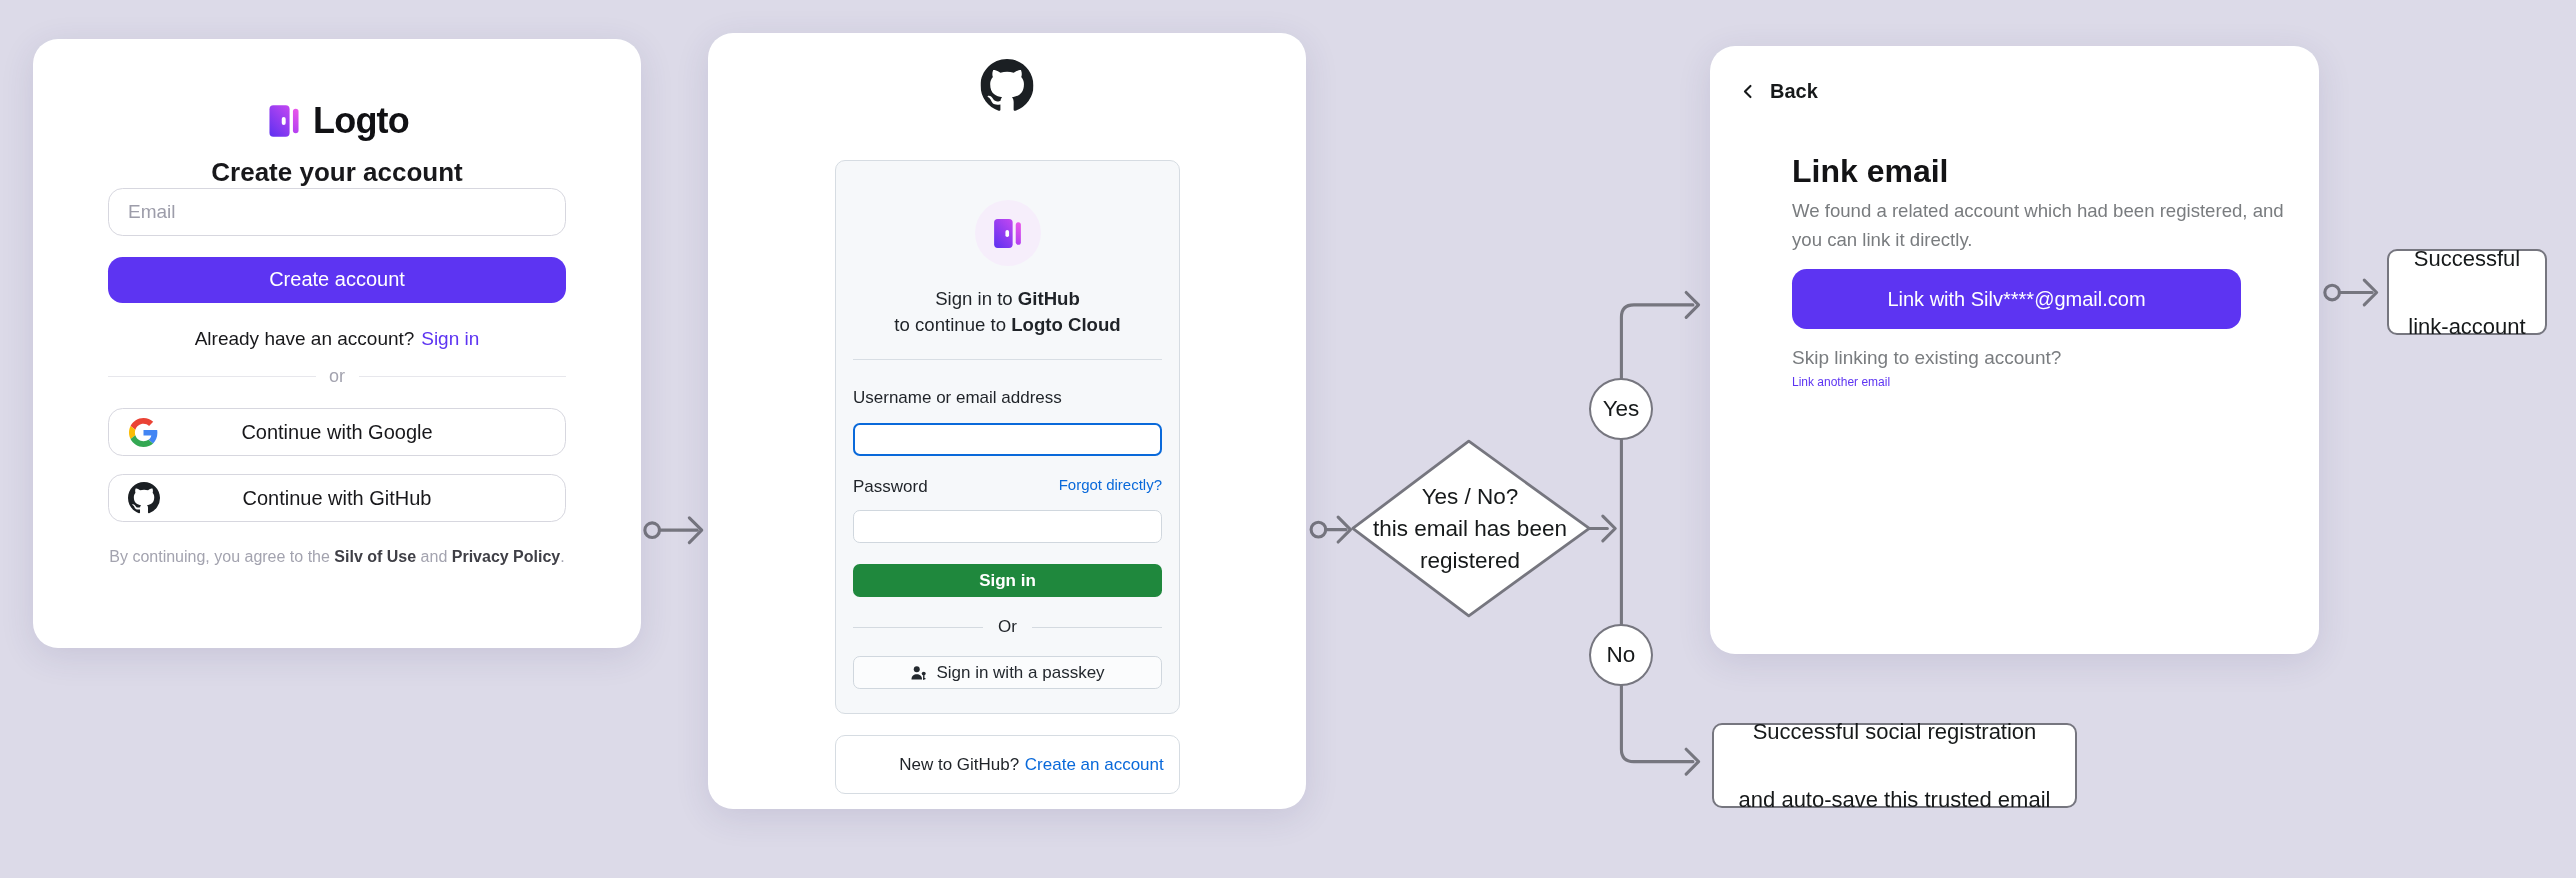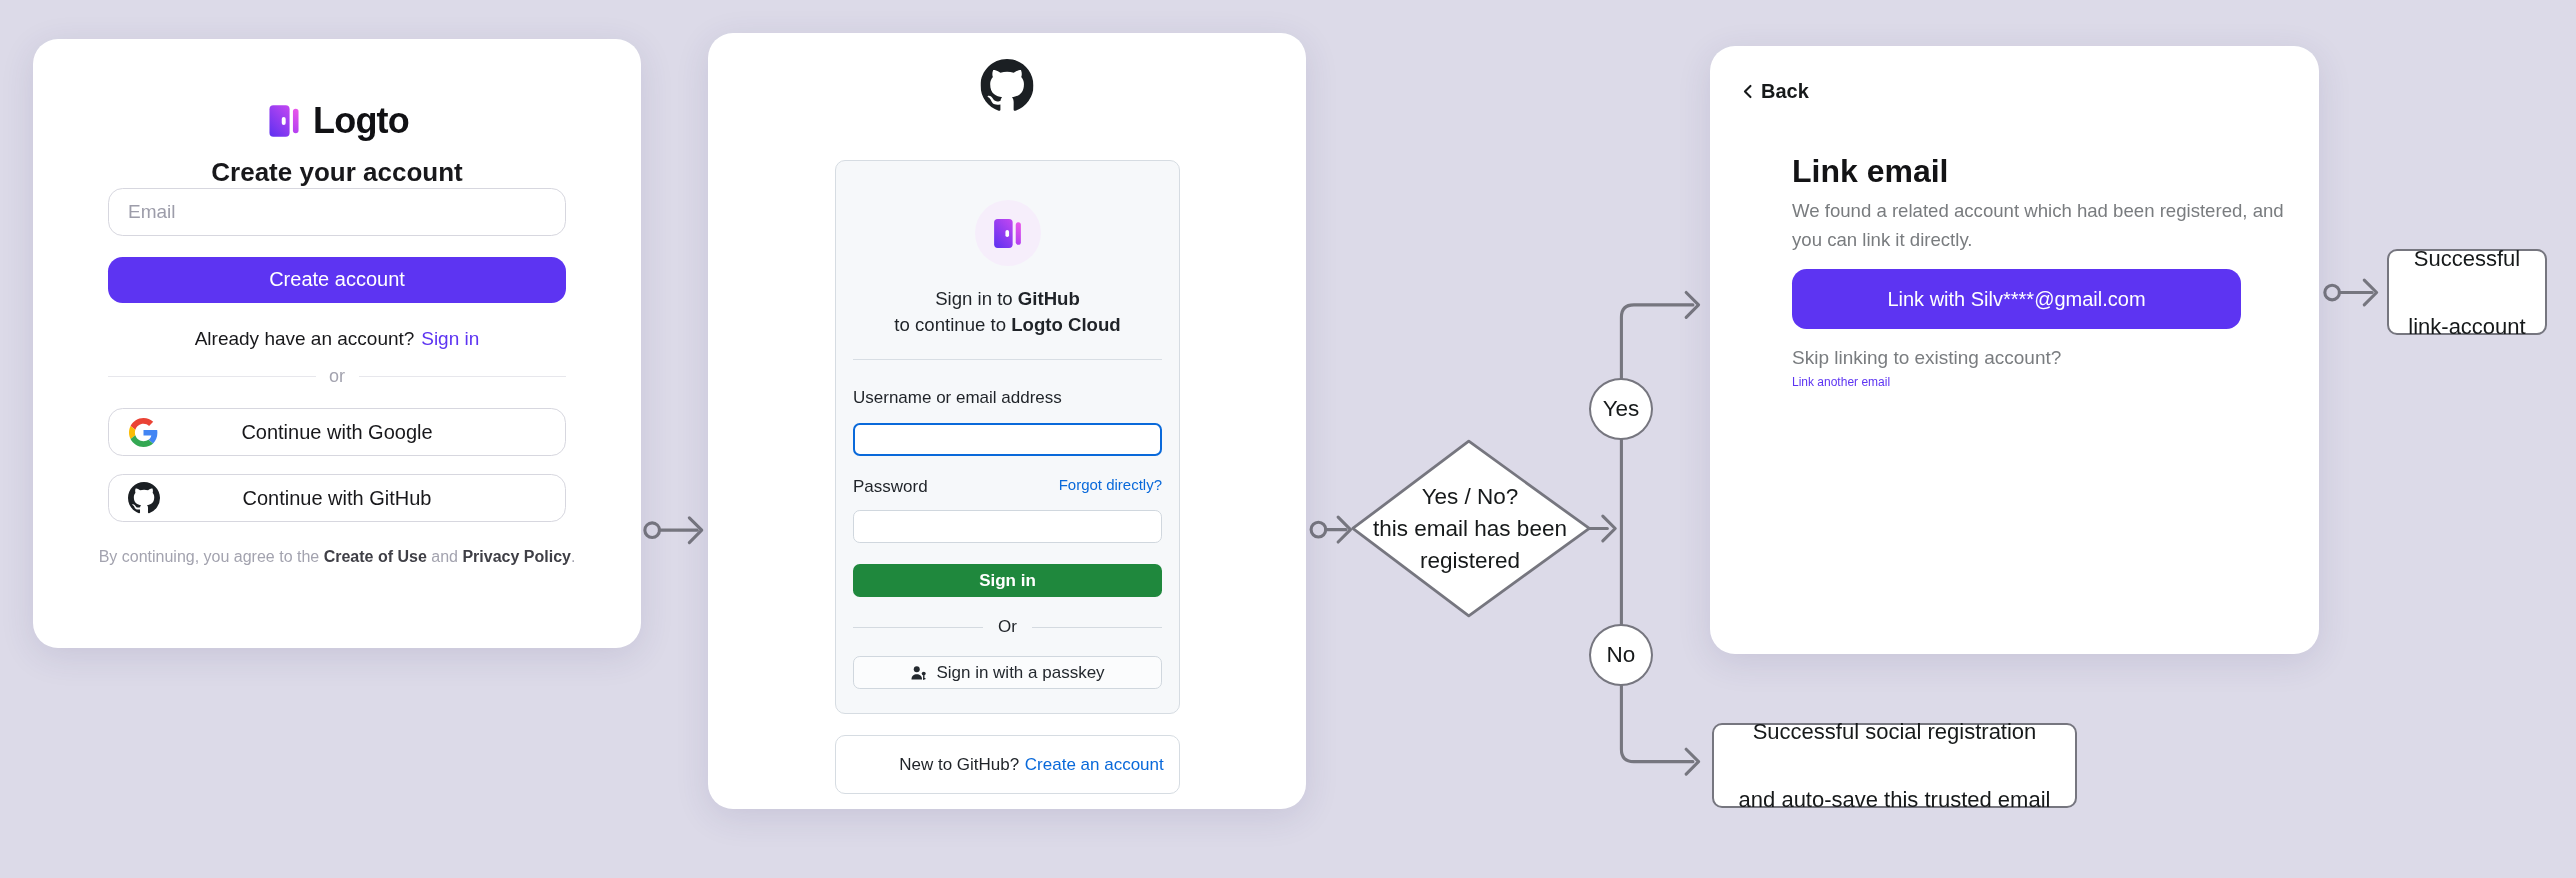--- a/index.html
+++ b/index.html
@@ -83,21 +83,21 @@
                   gap:8px;cursor:pointer;font-family:"Liberation Sans",sans-serif;}
   .gh-create-box{position:absolute;left:127px;top:702px;width:345px;height:59px;
                  border:1.1px solid #d6dce2;border-radius:10px;background:#fff;
                  display:flex;align-items:center;justify-content:center;gap:5.6px;
                  font-size:17px;color:#1f2328;box-sizing:border-box;padding-left:48px;}
   .gh-link{color:#0969da;text-decoration:none;cursor:pointer;}
 
   
   .link-card{left:1710px;top:46px;width:609px;height:608px;}
   .back-row{position:absolute;left:29px;top:34px;display:flex;align-items:center;
-            gap:3px;font-size:20px;font-weight:600;color:#16191a;cursor:pointer;
+            gap:12px;font-size:20px;font-weight:600;color:#16191a;cursor:pointer;
             text-decoration:none;}
   .link-title{position:absolute;left:82px;top:107px;margin:0;font-size:32px;
               font-weight:700;color:#131315;}
   .link-desc{position:absolute;left:82px;top:150px;margin:0;font-size:18.6px;
              line-height:29px;color:#797c7f;white-space:nowrap;}
   .link-btn{position:absolute;left:82px;top:223px;width:449px;height:60px;
             font-size:20px;}
   .skip-text{position:absolute;left:82px;top:299px;margin:0;font-size:19px;
              color:#797c7f;line-height:25px;}
   .link-another{position:absolute;left:82px;top:324px;font-size:12px;line-height:25px;}
@@ -190,21 +190,21 @@
     <span>Continue with Google</span>
   </button>
   <button class="social-btn github-btn">
     <span class="social-icon">
       <svg width="32" height="32" viewBox="0 0 16 16" fill="#1b1f23">
         <path d="M8 0C3.58 0 0 3.58 0 8c0 3.54 2.29 6.53 5.47 7.59.4.07.55-.17.55-.38 0-.19-.01-.82-.01-1.49-2.01.37-2.53-.49-2.69-.94-.09-.23-.48-.94-.82-1.13-.28-.15-.68-.52-.01-.53.63-.01 1.08.58 1.23.82.72 1.21 1.87.87 2.33.66.07-.52.28-.87.51-1.07-1.78-.2-3.64-.89-3.64-3.95 0-.87.31-1.59.82-2.15-.08-.2-.36-1.02.08-2.12 0 0 .67-.21 2.2.82.64-.18 1.32-.27 2-.27s1.36.09 2 .27c1.53-1.04 2.2-.82 2.2-.82.44 1.1.16 1.92.08 2.12.51.56.82 1.27.82 2.15 0 3.07-1.87 3.75-3.65 3.95.29.25.54.73.54 1.48 0 1.07-.01 1.93-.01 2.2 0 .21.15.46.55.38A8.01 8.01 0 0 0 16 8c0-4.42-3.58-8-8-8z"></path>
       </svg>
     </span>
     <span>Continue with GitHub</span>
   </button>
-  <p class="terms"><span>By continuing, you agree to the </span><a class="terms-link">Create of Use</a><span> and </span><a class="terms-link">Privacy Policy</a><span>.</span></p>
+  <p class="terms"><span>By continuing, you agree to the </span><a class="terms-link">Silv of Use</a><span> and </span><a class="terms-link">Privacy Policy</a><span>.</span></p>
 </section>
 
 <section class="card github-card">
   <div class="octocat">
     <svg width="53" height="53" viewBox="0 0 16 16" fill="#1b1f23">
       <path d="M8 0C3.58 0 0 3.58 0 8c0 3.54 2.29 6.53 5.47 7.59.4.07.55-.17.55-.38 0-.19-.01-.82-.01-1.49-2.01.37-2.53-.49-2.69-.94-.09-.23-.48-.94-.82-1.13-.28-.15-.68-.52-.01-.53.63-.01 1.08.58 1.23.82.72 1.21 1.87.87 2.33.66.07-.52.28-.87.51-1.07-1.78-.2-3.64-.89-3.64-3.95 0-.87.31-1.59.82-2.15-.08-.2-.36-1.02.08-2.12 0 0 .67-.21 2.2.82.64-.18 1.32-.27 2-.27s1.36.09 2 .27c1.53-1.04 2.2-.82 2.2-.82.44 1.1.16 1.92.08 2.12.51.56.82 1.27.82 2.15 0 3.07-1.87 3.75-3.65 3.95.29.25.54.73.54 1.48 0 1.07-.01 1.93-.01 2.2 0 .21.15.46.55.38A8.01 8.01 0 0 0 16 8c0-4.42-3.58-8-8-8z"></path>
     </svg>
   </div>
   <div class="gh-box">
     <div class="gh-avatar">

